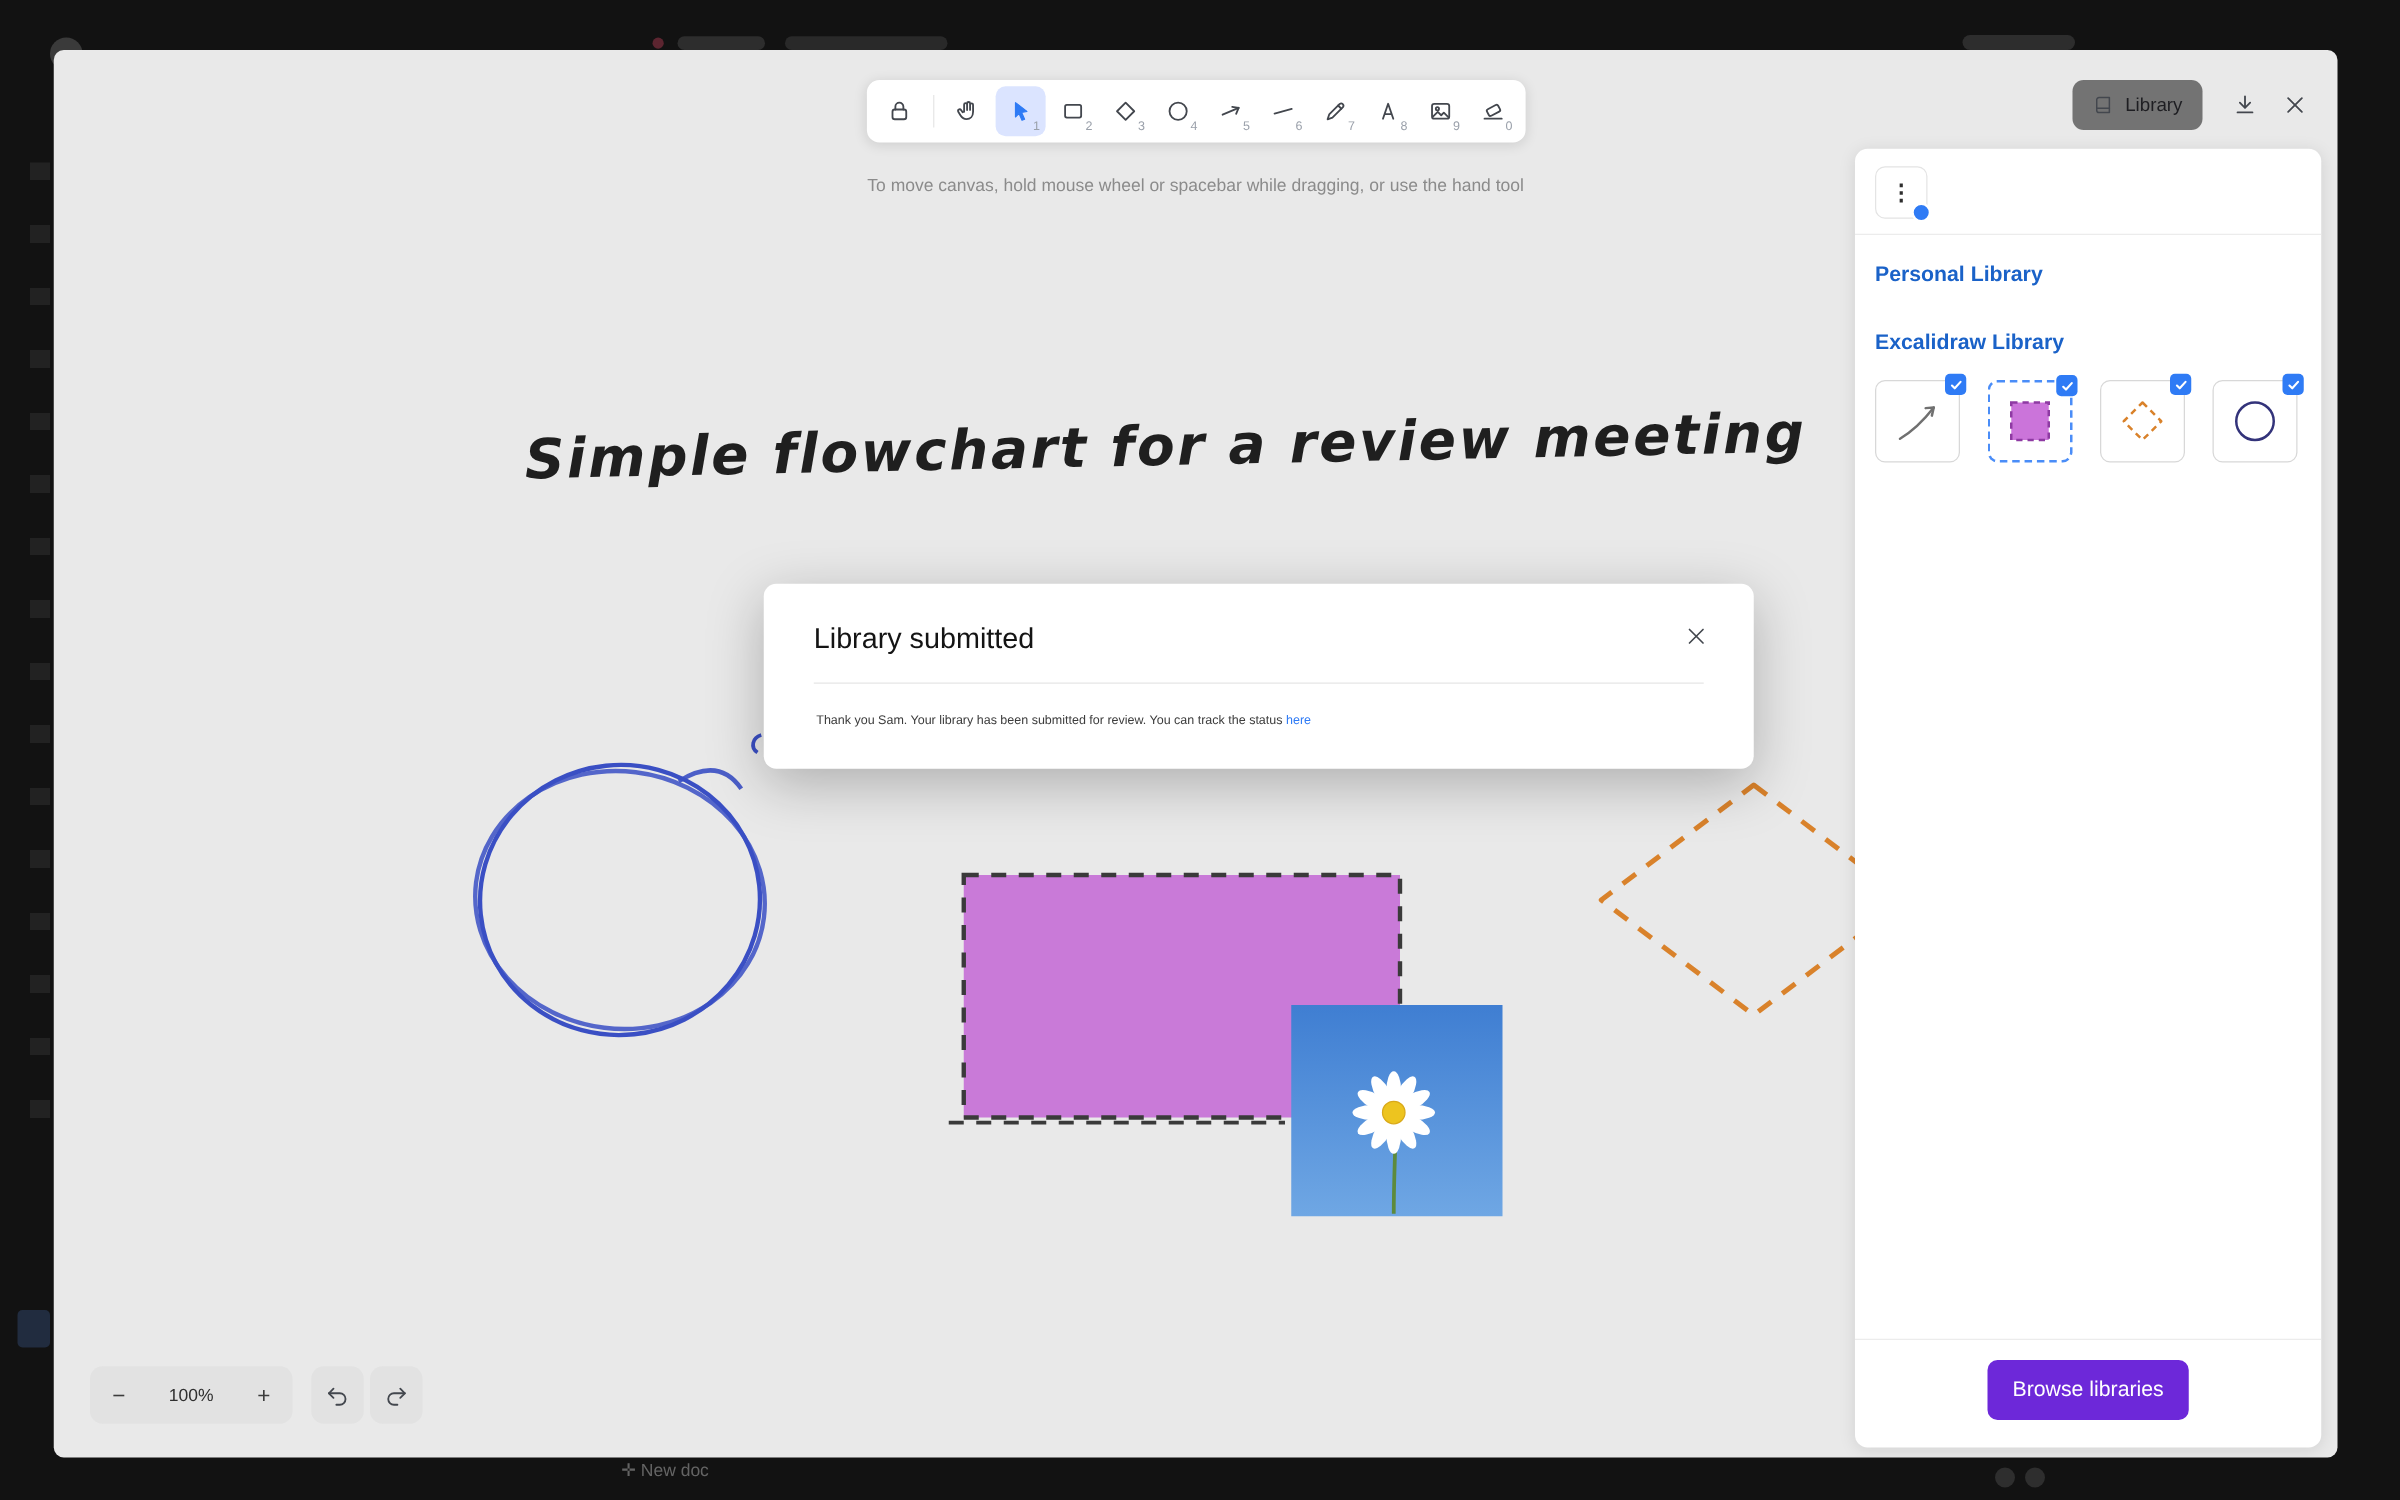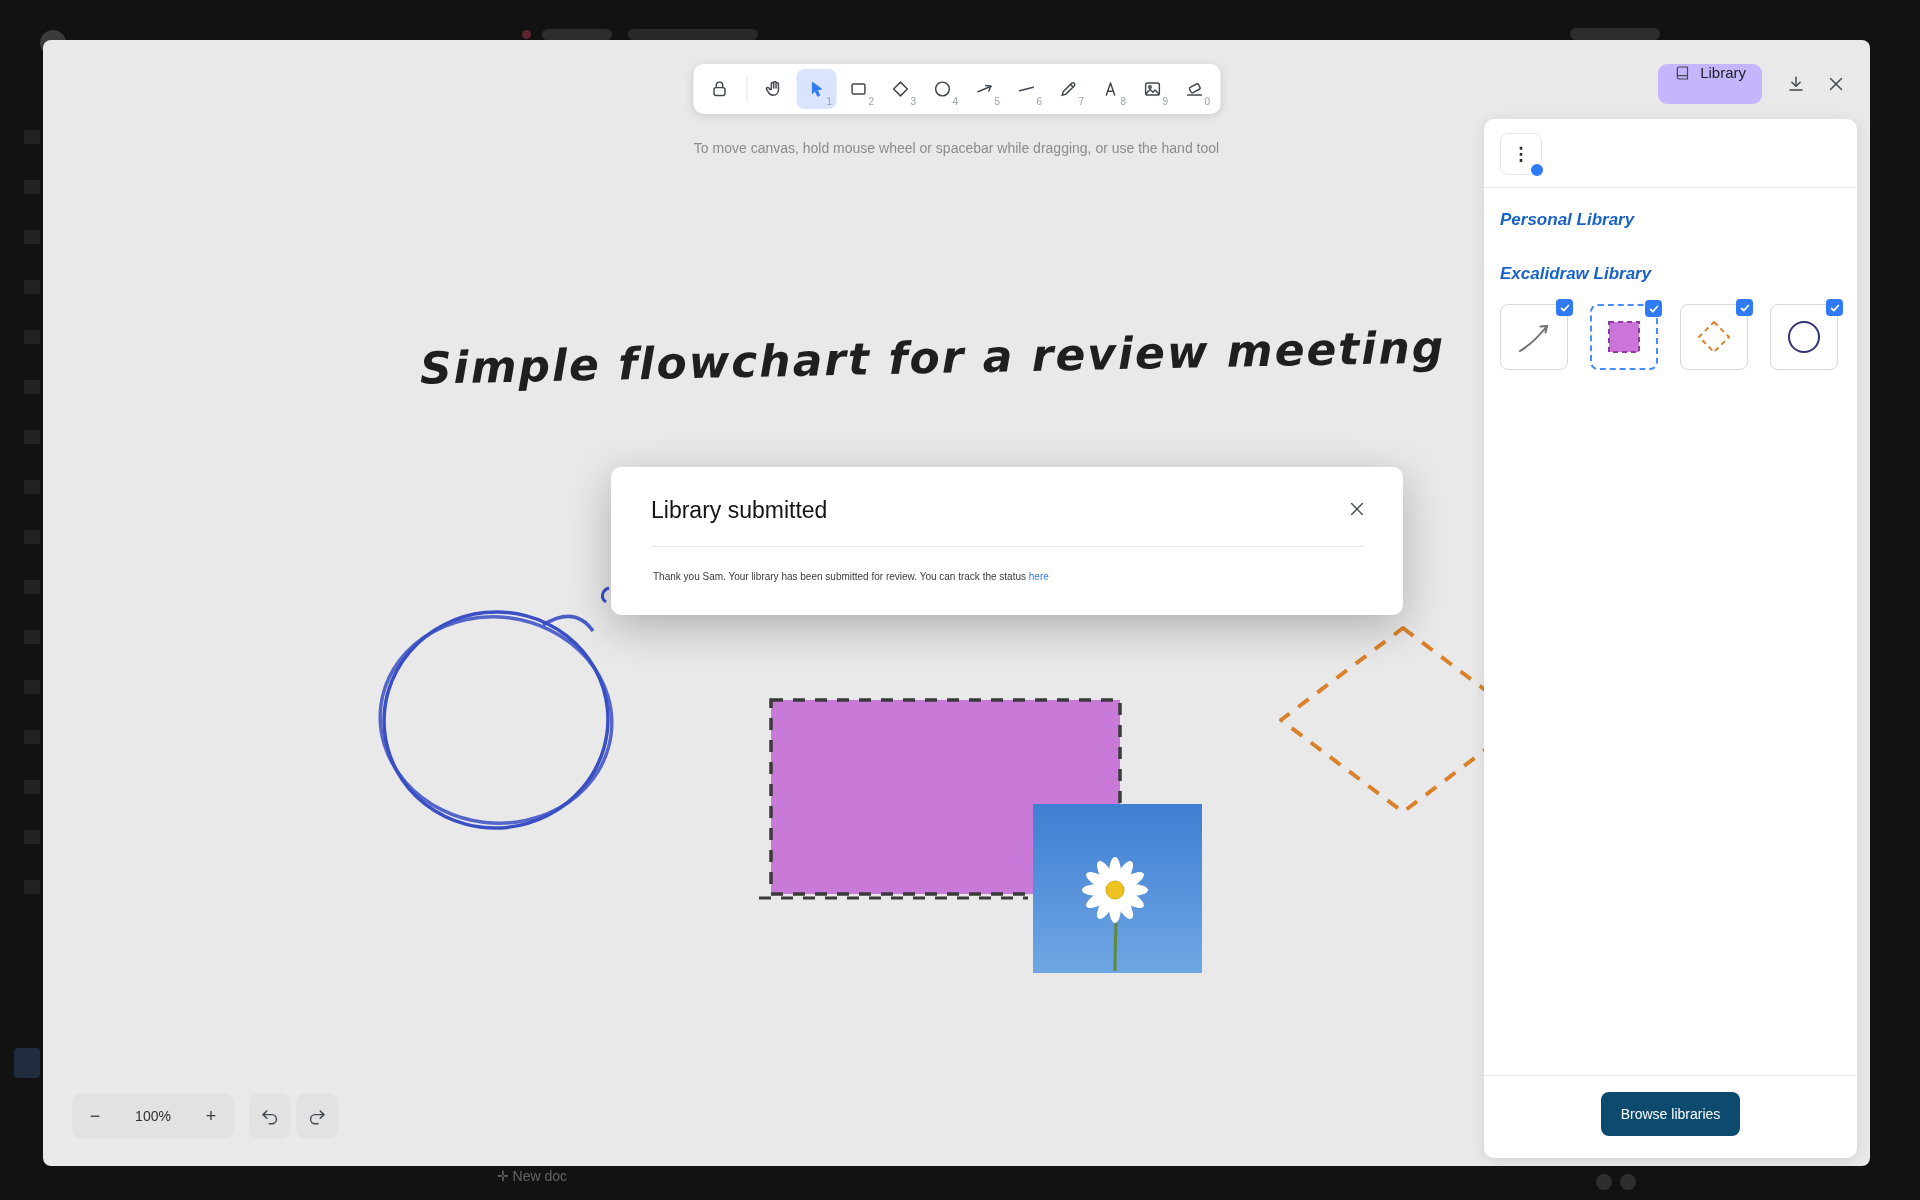--- a/index.html
+++ b/index.html
@@ -53,60 +53,60 @@
   .tool .num{position:absolute;right:4px;bottom:2px;font-size:10px;color:#9aa0aa;}
   .tb-div{width:1px;height:26px;background:#e6e6e6;margin:0 5px;}
   .hint{
     position:absolute;top:100px;left:0;right:0;z-index:5;text-align:center;
     color:#8b8b8b;font-size:14px;
   }
 
   
   .topright{position:absolute;top:24px;right:16px;z-index:5;display:flex;align-items:center;}
   .lib-btn{
-    height:40px;padding:0 16px;background:#c4b5fd;border-radius:9px;
-    display:flex;align-items:flex-start;gap:8px;font-size:15px;color:#1e1e22;cursor:pointer;
+    height:40px;padding:0 16px;background:#737373;border-radius:9px;
+    display:flex;align-items:center;gap:8px;font-size:15px;color:#1e1e22;cursor:pointer;
   }
   .iconbtn{width:36px;height:36px;display:flex;align-items:center;justify-content:center;cursor:pointer;border-radius:8px;}
   .topright .gap1{width:16px;}.topright .gap2{width:4px;}
 
   
   .panel{
     position:absolute;right:13px;top:79px;bottom:8px;width:373px;z-index:5;
     background:#fff;border-radius:10px;box-shadow:0 2px 14px rgba(0,0,0,.10);
     display:flex;flex-direction:column;box-sizing:border-box;
   }
   .panel-head{padding:14px 16px 12px;border-bottom:1px solid #ececec;}
   .dots-btn{
     width:40px;height:40px;border:1px solid #e4e4e4;border-radius:8px;position:relative;
     display:flex;align-items:center;justify-content:center;cursor:pointer;
     font-size:18px;font-weight:bold;color:#2e2e2e;background:#fff;
   }
   .dots-badge{
     position:absolute;right:-4px;bottom:-4px;width:12px;height:12px;border-radius:50%;
     background:#2f7bf5;border:2px solid #fff;
   }
-  .panel-body{padding:22px 16px 0;flex:1;font-style:italic;}
+  .panel-body{padding:22px 16px 0;flex:1;}
   .p-head{color:#1a62c8;font-size:17px;font-weight:bold;margin:0 0 20px;}
   .p-empty{color:#383838;font-size:14.5px;line-height:1.6;text-align:center;}
   .x-head{margin-top:34px;}
   .lib-items{display:flex;gap:22px;margin-top:18px;}
   .lib-card{
     width:68px;height:66px;background:#fff;border:1px solid #d8d8d8;border-radius:8px;
     position:relative;display:flex;align-items:center;justify-content:center;cursor:pointer;box-sizing:border-box;
   }
   .lib-card.selected{border:2px dashed #4a8df8;}
   .chk{
     position:absolute;top:-6px;right:-6px;width:17px;height:17px;border-radius:4px;
     background:#2f7bf5;display:flex;align-items:center;justify-content:center;
   }
   .panel-foot{border-top:1px solid #ececec;padding:16px 0 22px;display:flex;justify-content:center;}
   .browse-btn{
-    background:#0c4a6e;color:#fff;border:none;border-radius:8px;cursor:pointer;
-    font-size:14px;padding:14px 20px;font-family:"Liberation Sans",sans-serif;
+    background:#6d28d9;color:#fff;border:none;border-radius:8px;cursor:pointer;
+    font-size:17px;padding:14px 20px;font-family:"Liberation Sans",sans-serif;
   }
 
   
   .dialog{
     position:absolute;left:568px;top:427px;width:792px;z-index:10;box-sizing:border-box;
     background:#fff;border-radius:10px;box-shadow:0 12px 44px rgba(0,0,0,.25);
     padding:30px 40px 28px;
   }
   .dlg-title{font-size:23px;color:#141414;margin:0 0 22px;font-weight:400;}
   .dlg-x{position:absolute;top:28px;right:32px;width:28px;height:28px;display:flex;align-items:center;justify-content:center;cursor:pointer;}

